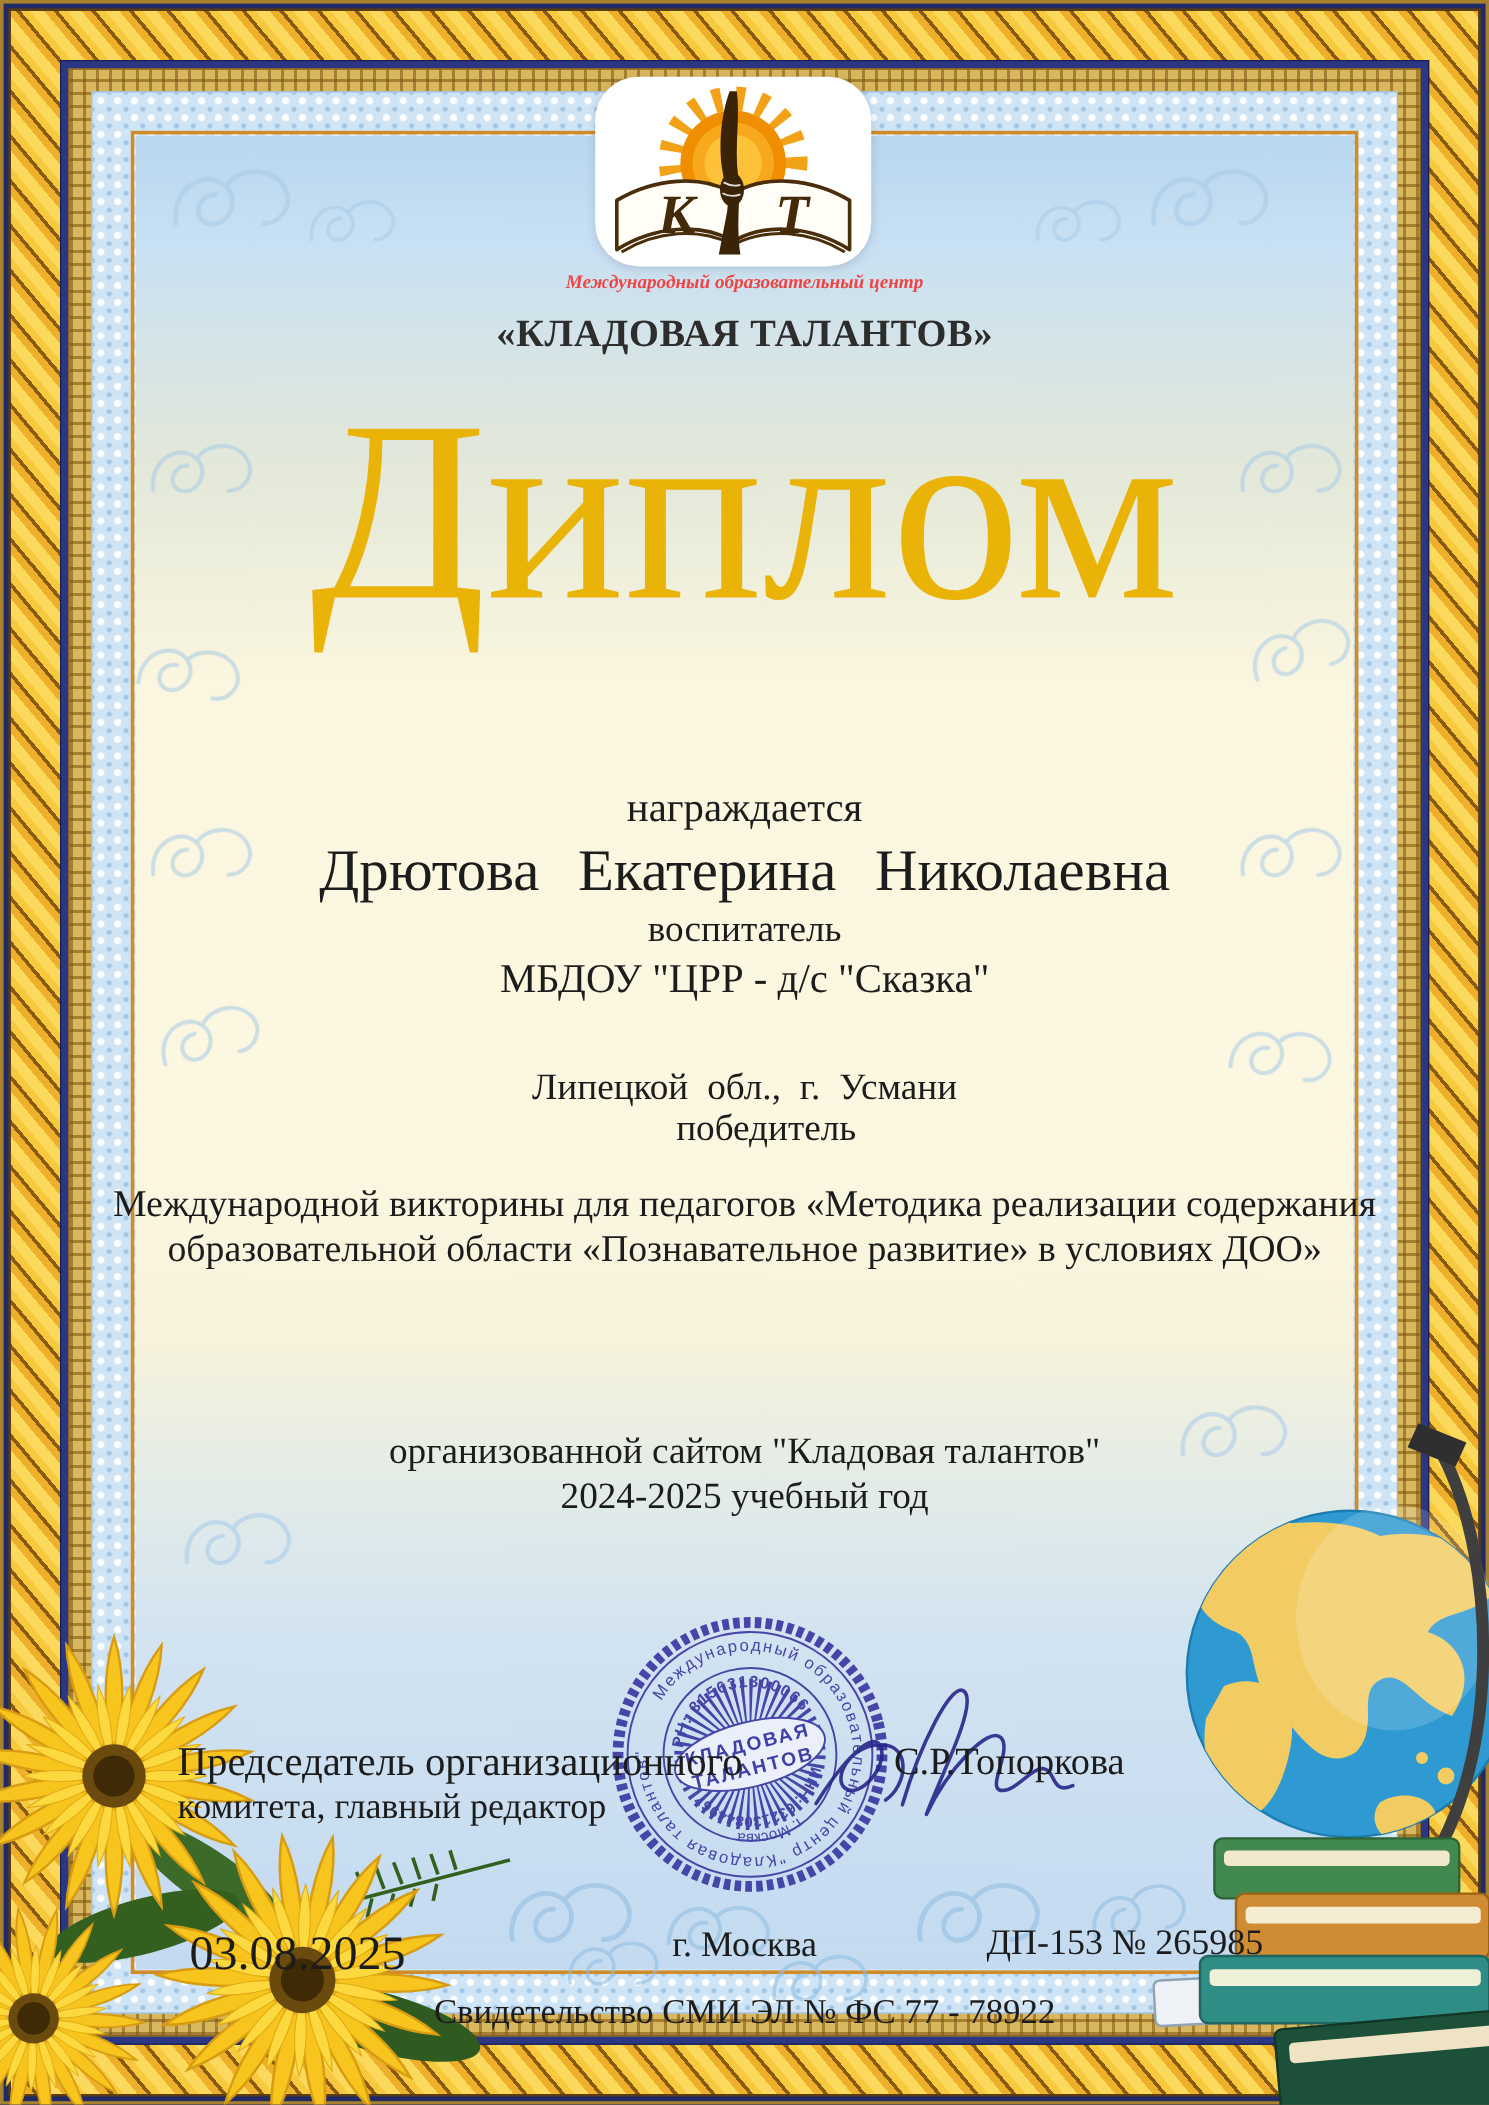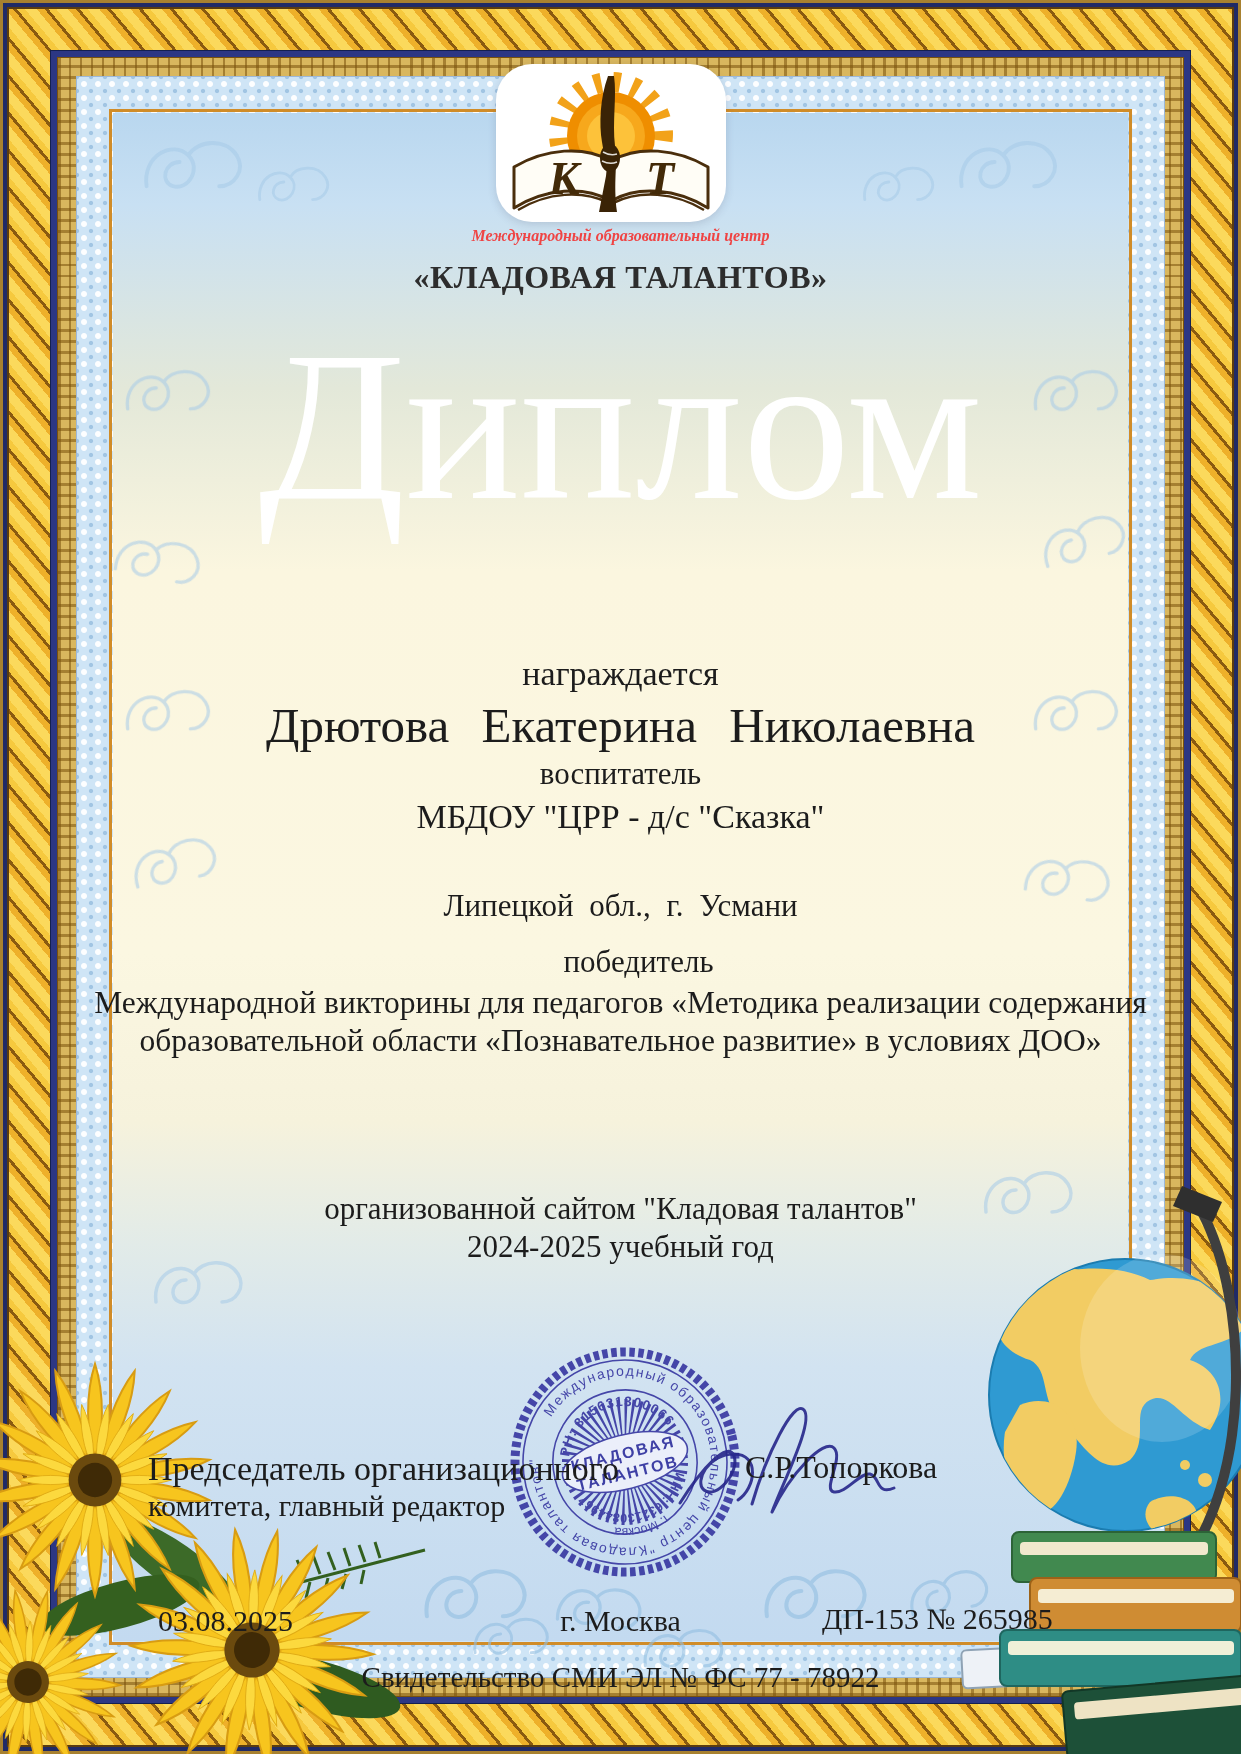--- a/index.html
+++ b/index.html
@@ -33,36 +33,36 @@
   .layer-content{
     inset:113px;z-index:7;
     background:linear-gradient(180deg,
       #b9d7ef 0%,#c8e0f3 6%,#e3e8d9 18%,#fbf6df 30%,
       #fbf7e1 55%,#f6f2dc 66%,#e2ebe8 74%,#d2e3f1 82%,#c3daf0 100%);
   }
   
   .txt{position:absolute;left:0;right:0;text-align:center;color:#1c1c1c;z-index:40;}
   .t-org{top:227px;font-size:16px;font-weight:bold;font-style:italic;color:#ef4444;}
   .t-brand{top:259px;font-size:32px;font-weight:bold;letter-spacing:.5px;color:#2d2d2d;}
-  .t-title{top:318px;font-size:215px;line-height:1;color:#ffffff;}
+  .t-title{top:318px;font-size:215px;line-height:1;color:#eab308;}
   .t-subtitle{top:570px;font-size:47px;}
   .t-award{top:655px;font-size:34px;}
   .t-name{top:697px;font-size:49px;word-spacing:20px;}
   .t-pos{top:756px;font-size:31px;}
   .t-orgname{top:798px;font-size:34px;}
   .t-loc{top:888px;font-size:31px;word-spacing:8px;}
-  .t-status{top:944px;font-size:31px;padding-left:36px;}
+  .t-status{top:922px;font-size:31px;padding-left:36px;}
   .t-ev1{top:985px;font-size:31.5px;}
   .t-ev2{top:1023px;font-size:31.5px;}
   .t-organizer{top:1191px;font-size:31px;}
   .t-season{top:1229px;font-size:31px;}
   .t-chair1{top:1450px;left:148px;right:auto;text-align:right;font-size:34px;}
   .t-chair2{top:1489px;left:148px;right:auto;text-align:left;font-size:30px;}
   .t-signer{top:1449px;left:745px;right:auto;text-align:left;font-size:32px;}
-  .t-date{top:1604px;left:158px;right:auto;text-align:left;font-size:30px;}
+  .t-date{top:1604px;left:158px;right:auto;text-align:left;font-size:40px;}
   .t-city{top:1604px;font-size:30px;}
   .t-doc{top:1602px;left:822px;right:auto;text-align:left;font-size:30px;}
   .t-license{top:1661px;font-size:29px;}
   
   .logo-badge{
     position:absolute;left:496px;top:64px;width:230px;height:158px;z-index:20;
     background:#fff;border-radius:36px;box-shadow:0 2px 8px rgba(60,60,90,.18);
   }
   .swirls{position:absolute;inset:0;z-index:10;pointer-events:none;}
   .flowers{position:absolute;left:0;top:1350px;width:470px;height:404px;z-index:30;}

